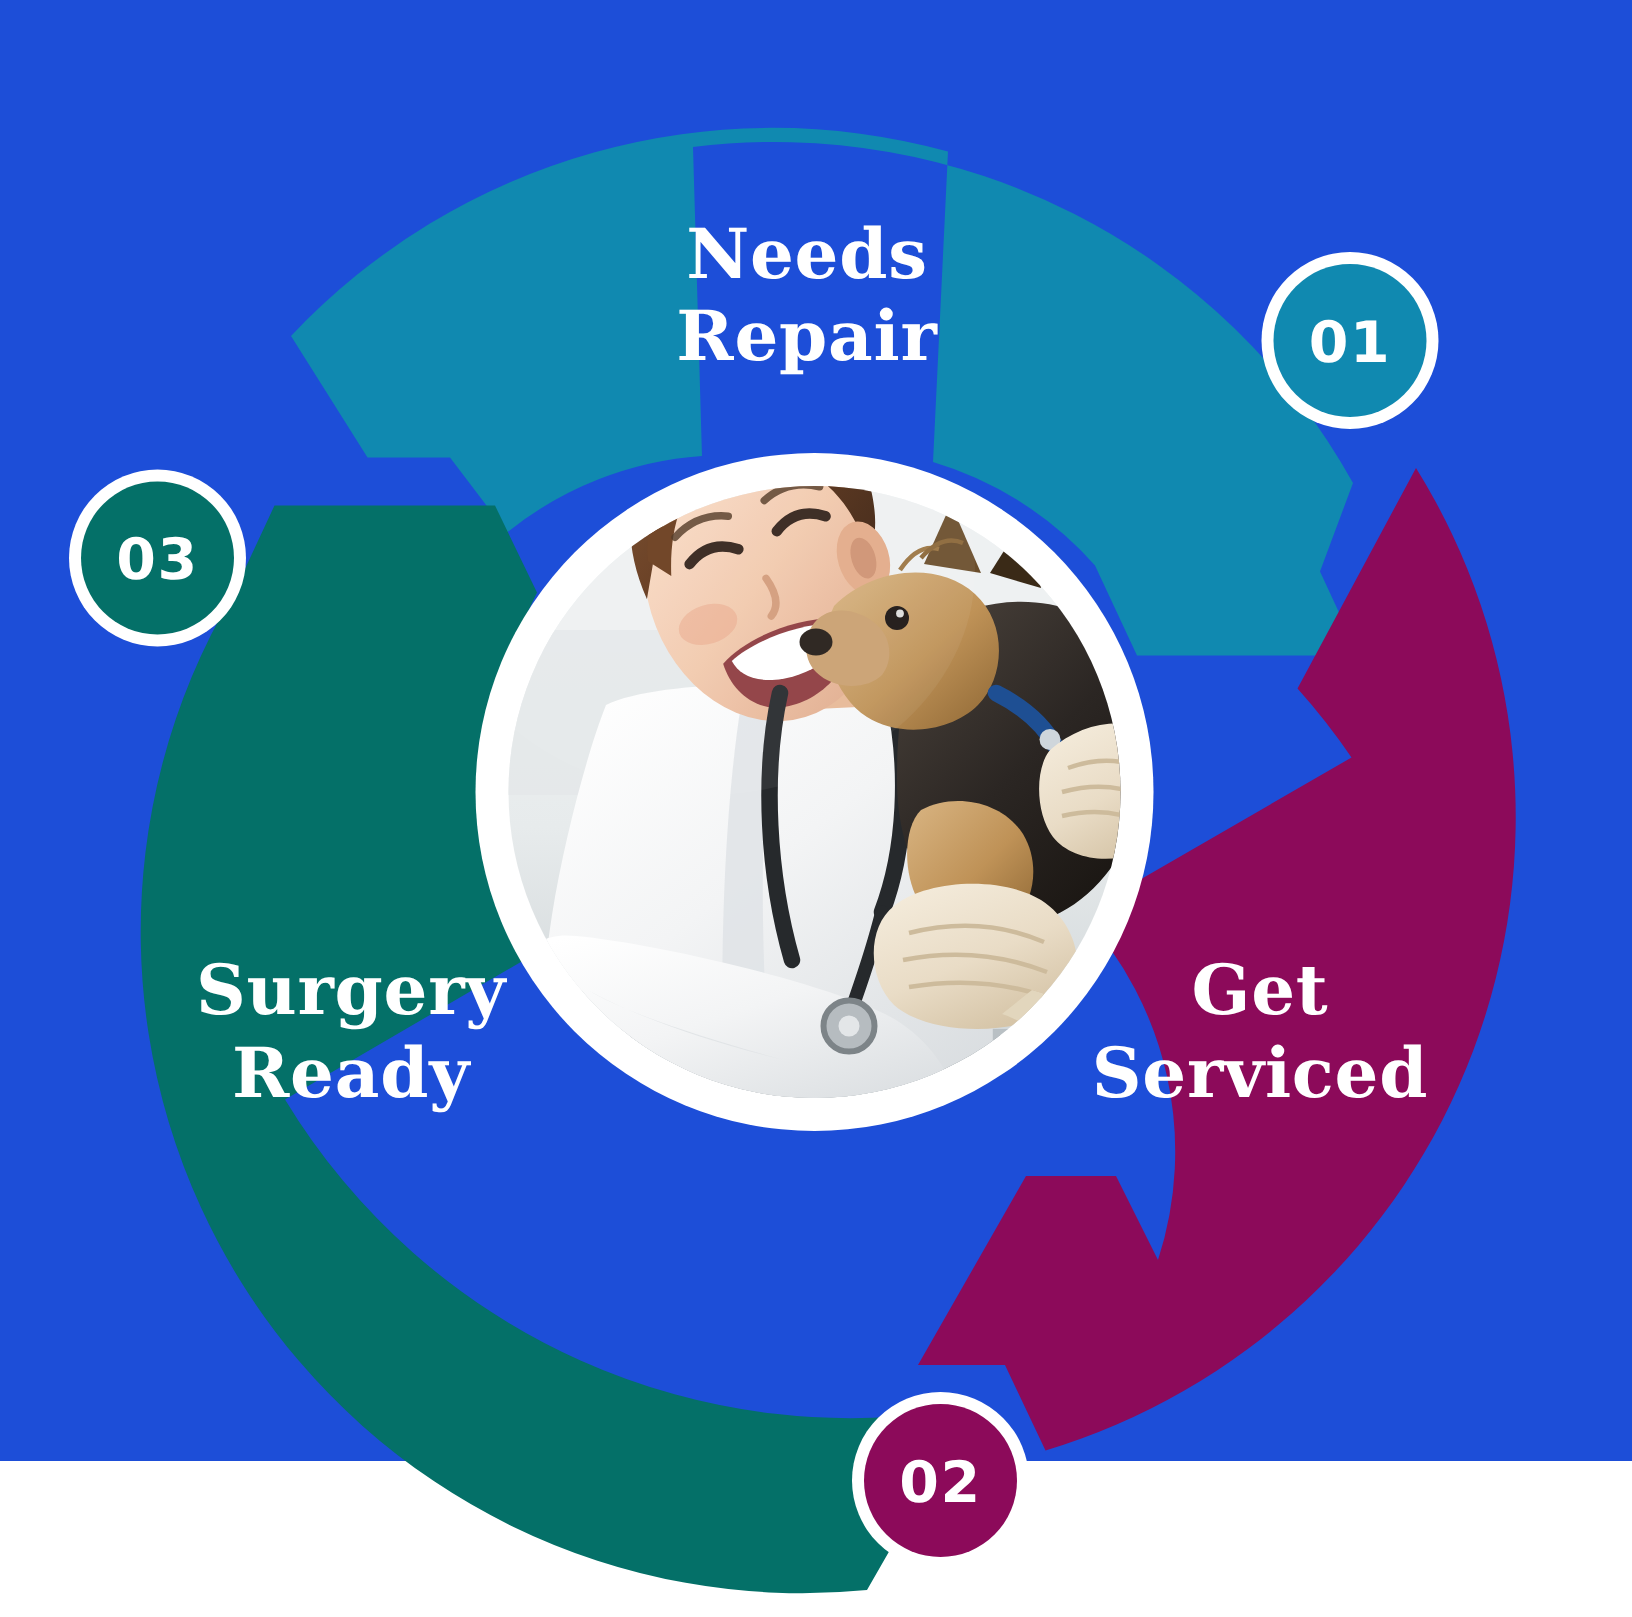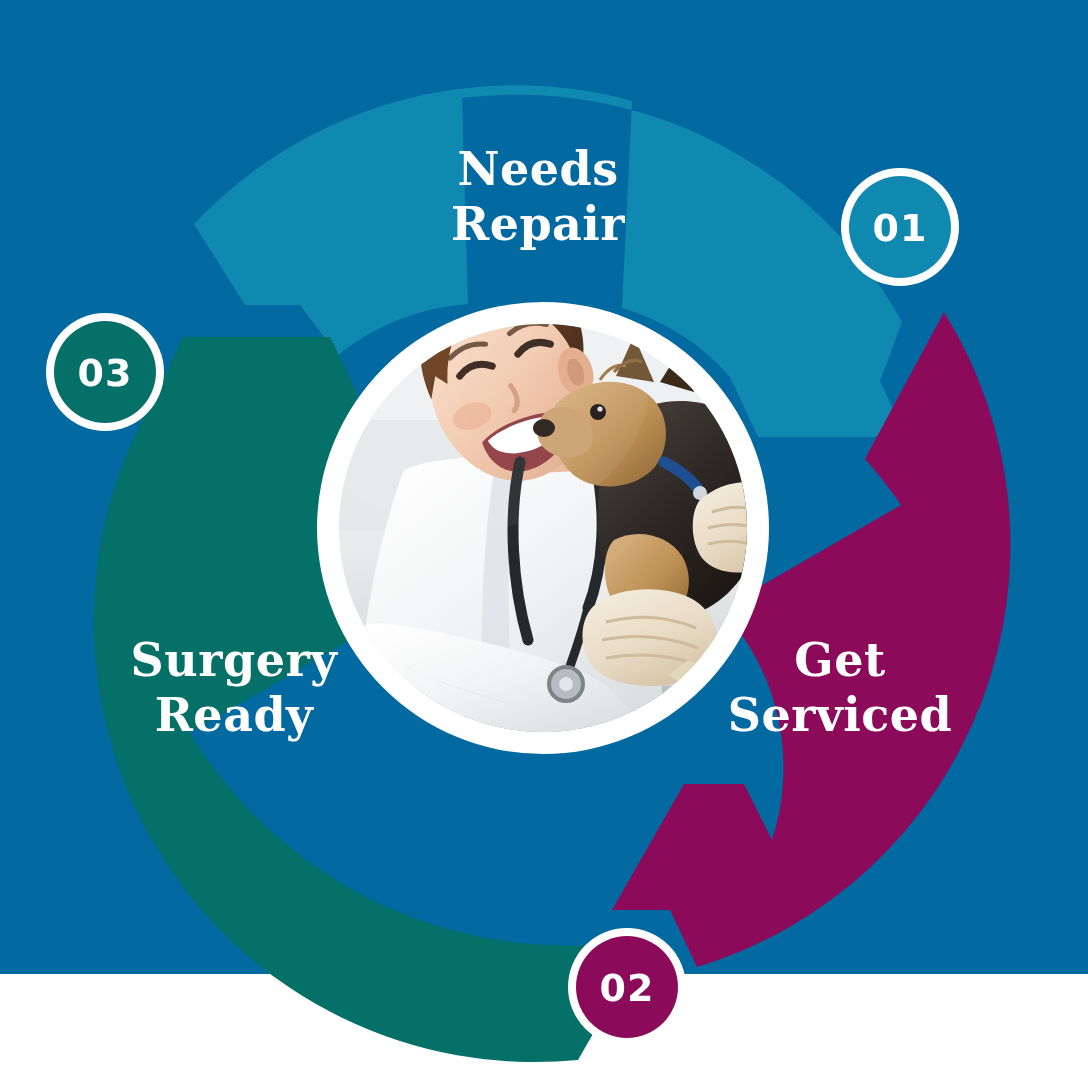--- a/index.html
+++ b/index.html
@@ -10,21 +10,21 @@
   body {
     width: 1088px;
     height: 1078px;
     font-family: "DejaVu Serif", serif;
     overflow: hidden;
   }
   #stage {
     position: relative;
     width: 1088px;
     height: 974px;
-    background: #0369a1;
+    background: #1d4ed8;
   }
   #diagram {
     position: absolute;
     left: 0;
     top: 0;
     width: 1088px;
     height: 1078px;
     display: block;
   }
   .seg-label {

